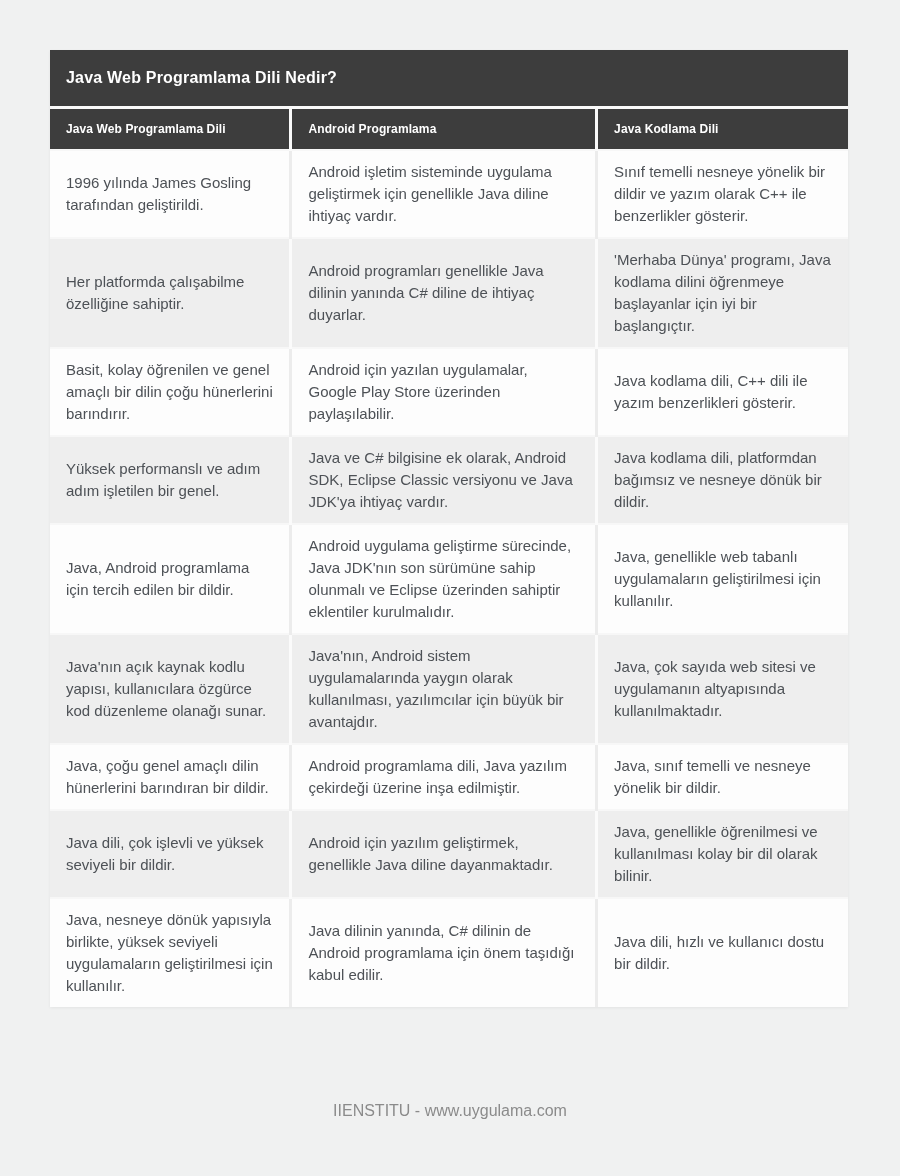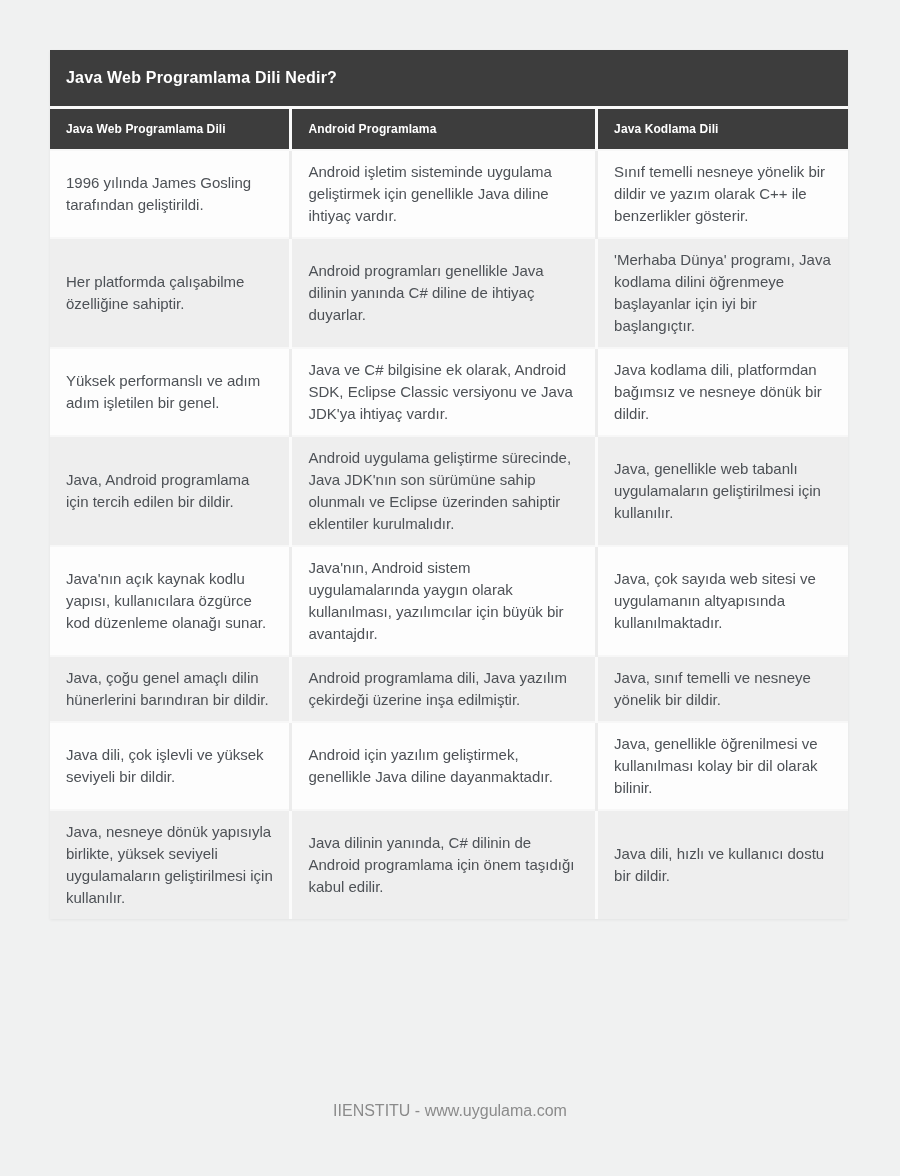--- a/index.html
+++ b/index.html
@@ -106,20 +106,25 @@
           <td>1996 yılında James Gosling tarafından geliştirildi.</td>
           <td>Android işletim sisteminde uygulama geliştirmek için genellikle Java diline ihtiyaç vardır.</td>
           <td>Sınıf temelli nesneye yönelik bir dildir ve yazım olarak C++ ile benzerlikler gösterir.</td>
         </tr>
         <tr>
           <td>Her platformda çalışabilme özelliğine sahiptir.</td>
           <td>Android programları genellikle Java dilinin yanında C# diline de ihtiyaç duyarlar.</td>
           <td>'Merhaba Dünya' programı, Java kodlama dilini öğrenmeye başlayanlar için iyi bir başlangıçtır.</td>
         </tr>
         <tr>
+          <td>Basit, kolay öğrenilen ve genel amaçlı bir dilin çoğu hünerlerini barındırır.</td>
+          <td>Android için yazılan uygulamalar, Google Play Store üzerinden paylaşılabilir.</td>
+          <td>Java kodlama dili, C++ dili ile yazım benzerlikleri gösterir.</td>
+        </tr>
+        <tr>
           <td>Yüksek performanslı ve adım adım işletilen bir genel.</td>
           <td>Java ve C# bilgisine ek olarak, Android SDK, Eclipse Classic versiyonu ve Java JDK'ya ihtiyaç vardır.</td>
           <td>Java kodlama dili, platformdan bağımsız ve nesneye dönük bir dildir.</td>
         </tr>
         <tr>
           <td>Java, Android programlama için tercih edilen bir dildir.</td>
           <td>Android uygulama geliştirme sürecinde, Java JDK'nın son sürümüne sahip olunmalı ve Eclipse üzerinden sahiptir eklentiler kurulmalıdır.</td>
           <td>Java, genellikle web tabanlı uygulamaların geliştirilmesi için kullanılır.</td>
         </tr>
         <tr>

